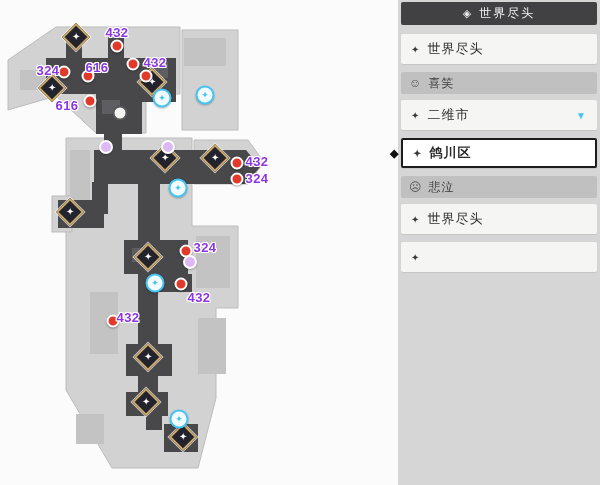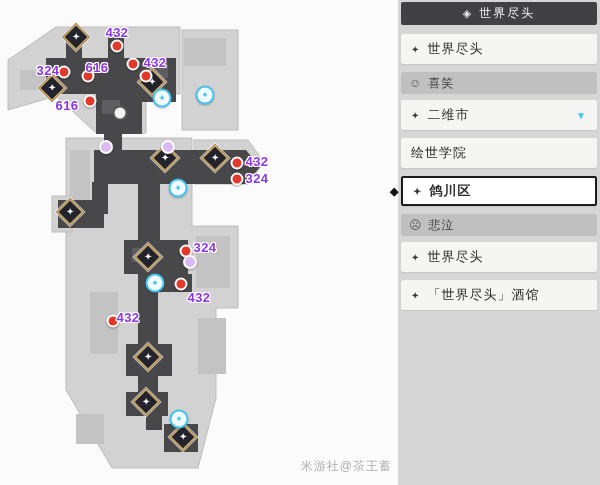--- a/index.html
+++ b/index.html
@@ -145,21 +145,20 @@
         <div class="m numlabel" style="left: 97px; top: 67px;">616</div>
         <div class="m numlabel" style="left: 155px; top: 62px;">432</div>
         <div class="m numlabel" style="left: 67px; top: 105px;">616</div>
         <div class="m numlabel" style="left: 257px; top: 161px;">432</div>
         <div class="m numlabel" style="left: 257px; top: 178px;">324</div>
         <div class="m numlabel" style="left: 205px; top: 247px;">324</div>
         <div class="m numlabel" style="left: 199px; top: 297px;">432</div>
         <div class="m numlabel" style="left: 128px; top: 317px;">432</div>
       </div>
 
-    <div class="watermark">米游社@茶王蓄</div>
   </div>
 
   <aside class="sidebar">
     <div class="sb-header">
       <span class="hdr-icon">◈</span>
       <span>世界尽头</span>
     </div>
     <div id="sb-items">
         <div class="sb-item">
           <span class="bullet">✦</span>
@@ -167,36 +166,32 @@
         </div>
         <div class="sb-section">
           <span class="sec-icon">☺</span>
           <span>喜笑</span>
         </div>
         <div class="sb-item">
           <span class="bullet">✦</span>
           <span>二维市</span>
           <span class="chevron">▼</span>
         </div>
-        <div class="sb-item">
-          <span>绘世学院</span>
-        </div>
         <div class="sb-item selected">
           <span class="cursor">◆</span>
           <span class="bullet">✦</span>
           <span>鸽川区</span>
         </div>
         <div class="sb-section">
           <span class="sec-icon">☹</span>
           <span>悲泣</span>
         </div>
         <div class="sb-item">
           <span class="bullet">✦</span>
           <span>世界尽头</span>
         </div>
         <div class="sb-item">
           <span class="bullet">✦</span>
-          <span>「世界尽头」酒馆</span>
         </div>
       </div>
   </aside>
 
 </div>
 
 </body></html>

